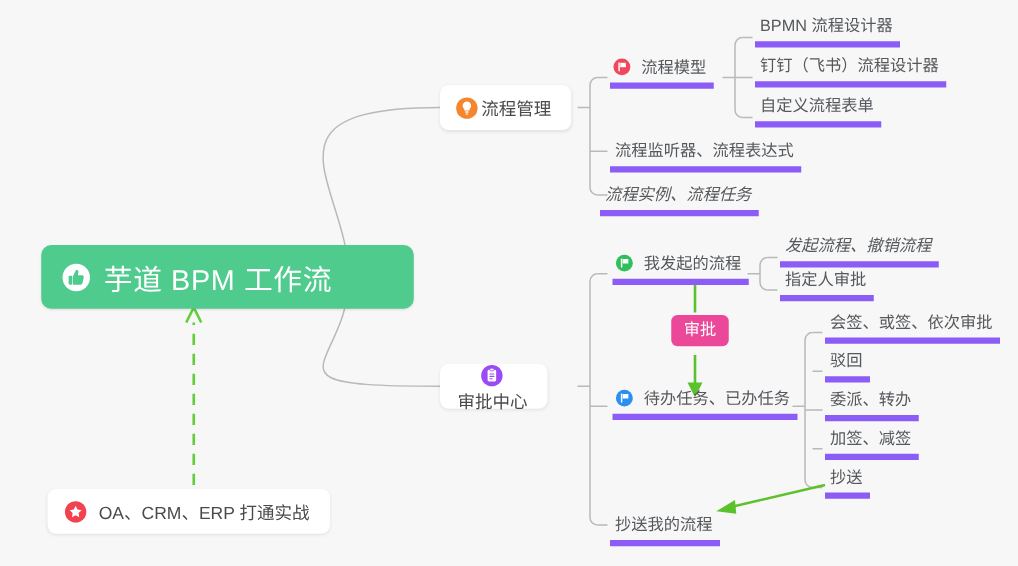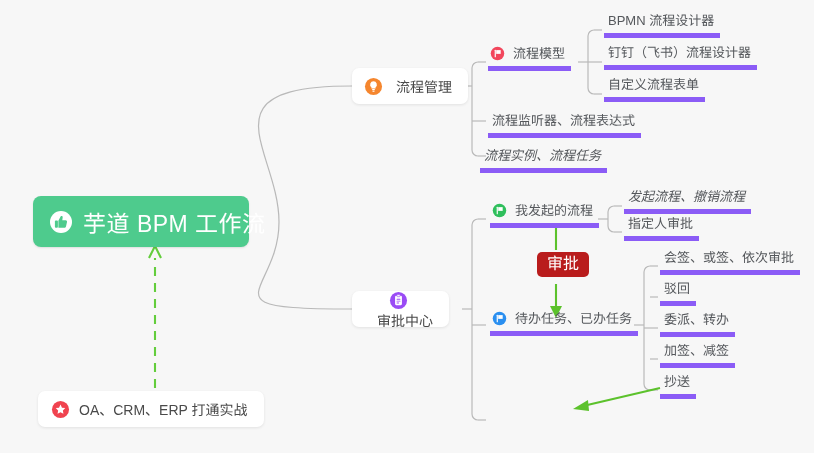--- a/index.html
+++ b/index.html
@@ -27,21 +27,21 @@
     width: 814px;
     height: 453px;
     pointer-events: none;
   }
 
   
   .root-node {
     position: absolute;
     left: 33px;
     top: 196px;
-    width: 216px;
+    width: 298px;
     height: 51px;
     background: #4ECB8D;
     border-radius: 8px;
     display: flex;
     align-items: center;
     padding: 0 16px;
     box-sizing: border-box;
     box-shadow: 0 1px 2px rgba(0,0,0,0.10);
     z-index: 5;
   }
@@ -62,21 +62,21 @@
     display: flex;
     align-items: center;
     padding: 0 16px 0 12px;
     box-sizing: border-box;
     box-shadow: 0 1px 3px rgba(0,0,0,0.09);
     z-index: 4;
   }
   .branch-label {
     color: #4a4a4a;
     font-size: 14px;
-    margin-left: 13px;
+    margin-left: 2px;
     white-space: nowrap;
   }
 
   
   .badge-node {
     position: absolute;
     left: 38px;
     top: 391px;
     height: 36px;
     background: #ffffff;
@@ -111,23 +111,23 @@
     align-items: center;
     padding-left: 2px;
   }
   .topic .t-label {
     margin-left: 8px;
   }
 
   
   .chip {
     position: absolute;
-    background: #b91c1c;
+    background: #ec4899;
     color: #ffffff;
-    font-size: 16px;
+    font-size: 13px;
     border-radius: 5px;
     padding: 5px 10px 6px;
     z-index: 6;
     line-height: 14px;
   }
 
   
   .icon {
     display: inline-flex;
     align-items: center;
@@ -285,20 +285,23 @@
     <span class="icon">
       <svg width="15" height="15" viewBox="0 0 16 16">
         <circle cx="8" cy="8" r="7.2" fill="#2a8ff0"></circle>
         <rect x="5.0" y="4.0" width="1.25" height="8.0" rx="0.6" fill="#ffffff"></rect>
         <path d="M6.6 4.4 H11.4 V8.4 H6.6 Z" fill="#ffffff"></path>
       </svg>
     </span>
     <span class="t-label">待办任务、已办任务</span>
   </div>
 
+  <div class="topic" style="left:488px; top:411px;">
+    <span>抄送我的流程</span>
+  </div>
 
   <div class="topic" style="left:624px; top:188px;font-style:italic;">
     <span>发起流程、撤销流程</span>
   </div>
 
   <div class="topic" style="left:624px; top:215px;">
     <span>指定人审批</span>
   </div>
 
   <div class="topic" style="left:660px; top:249px;">

